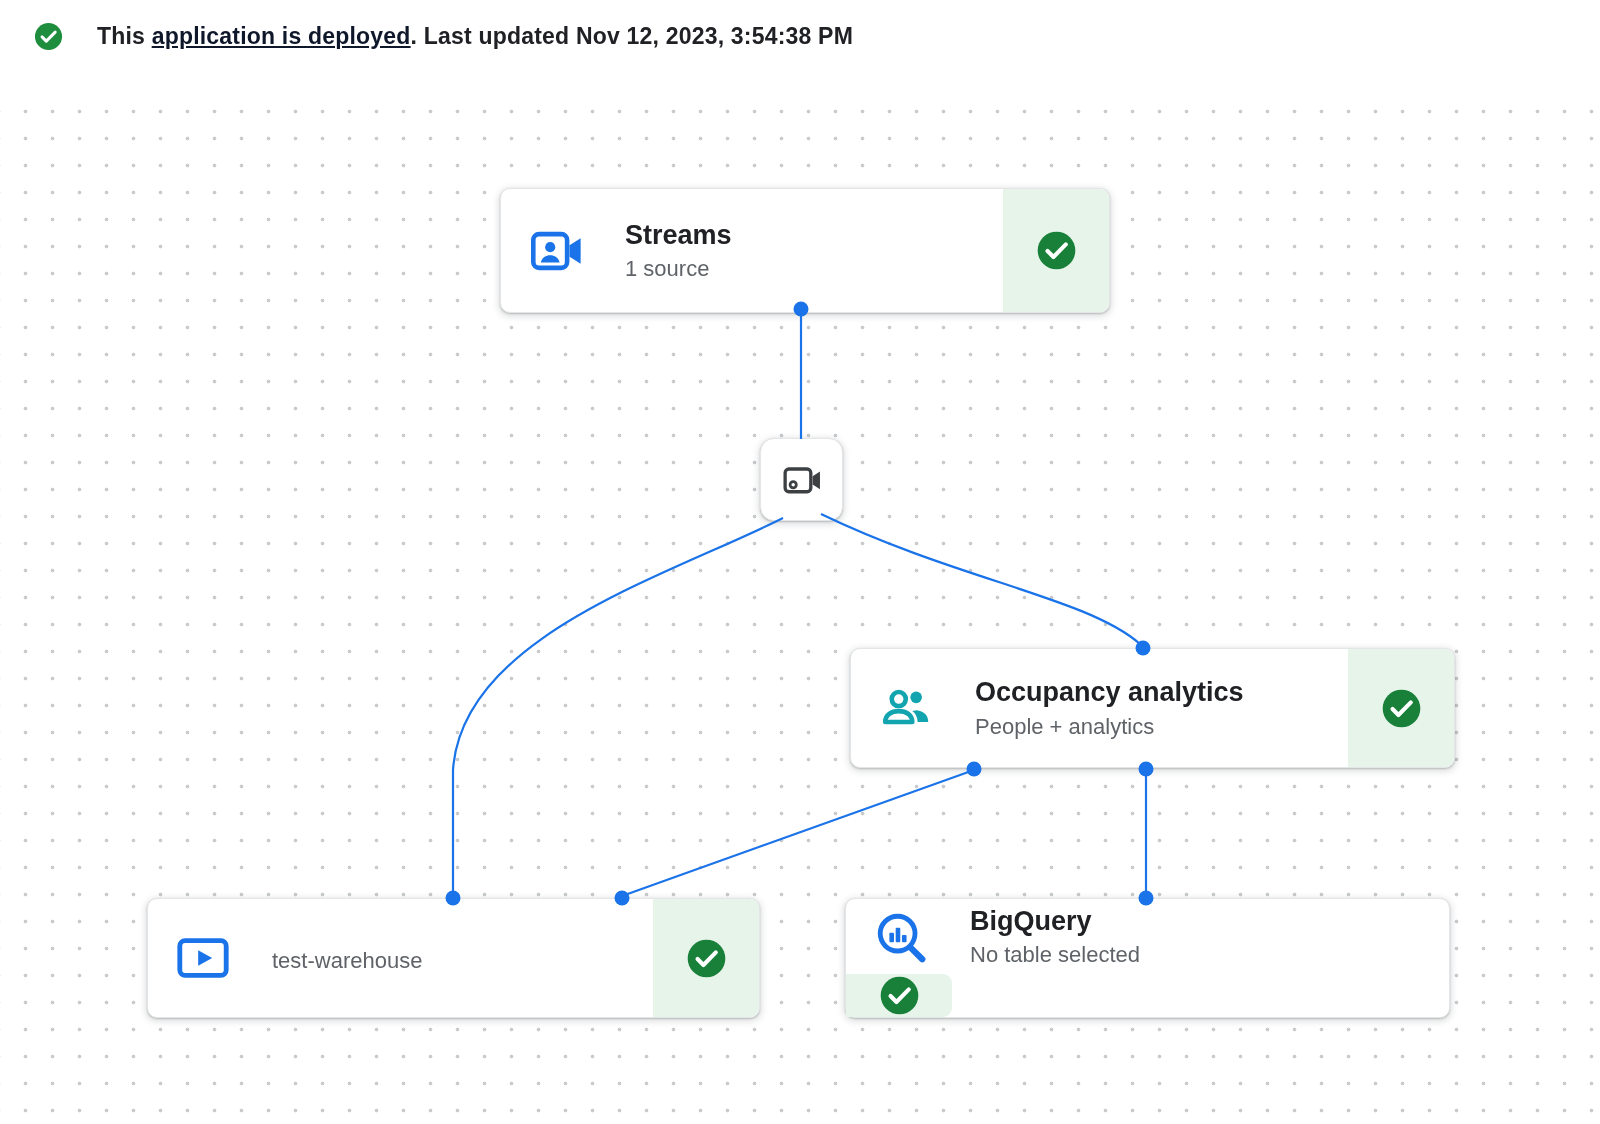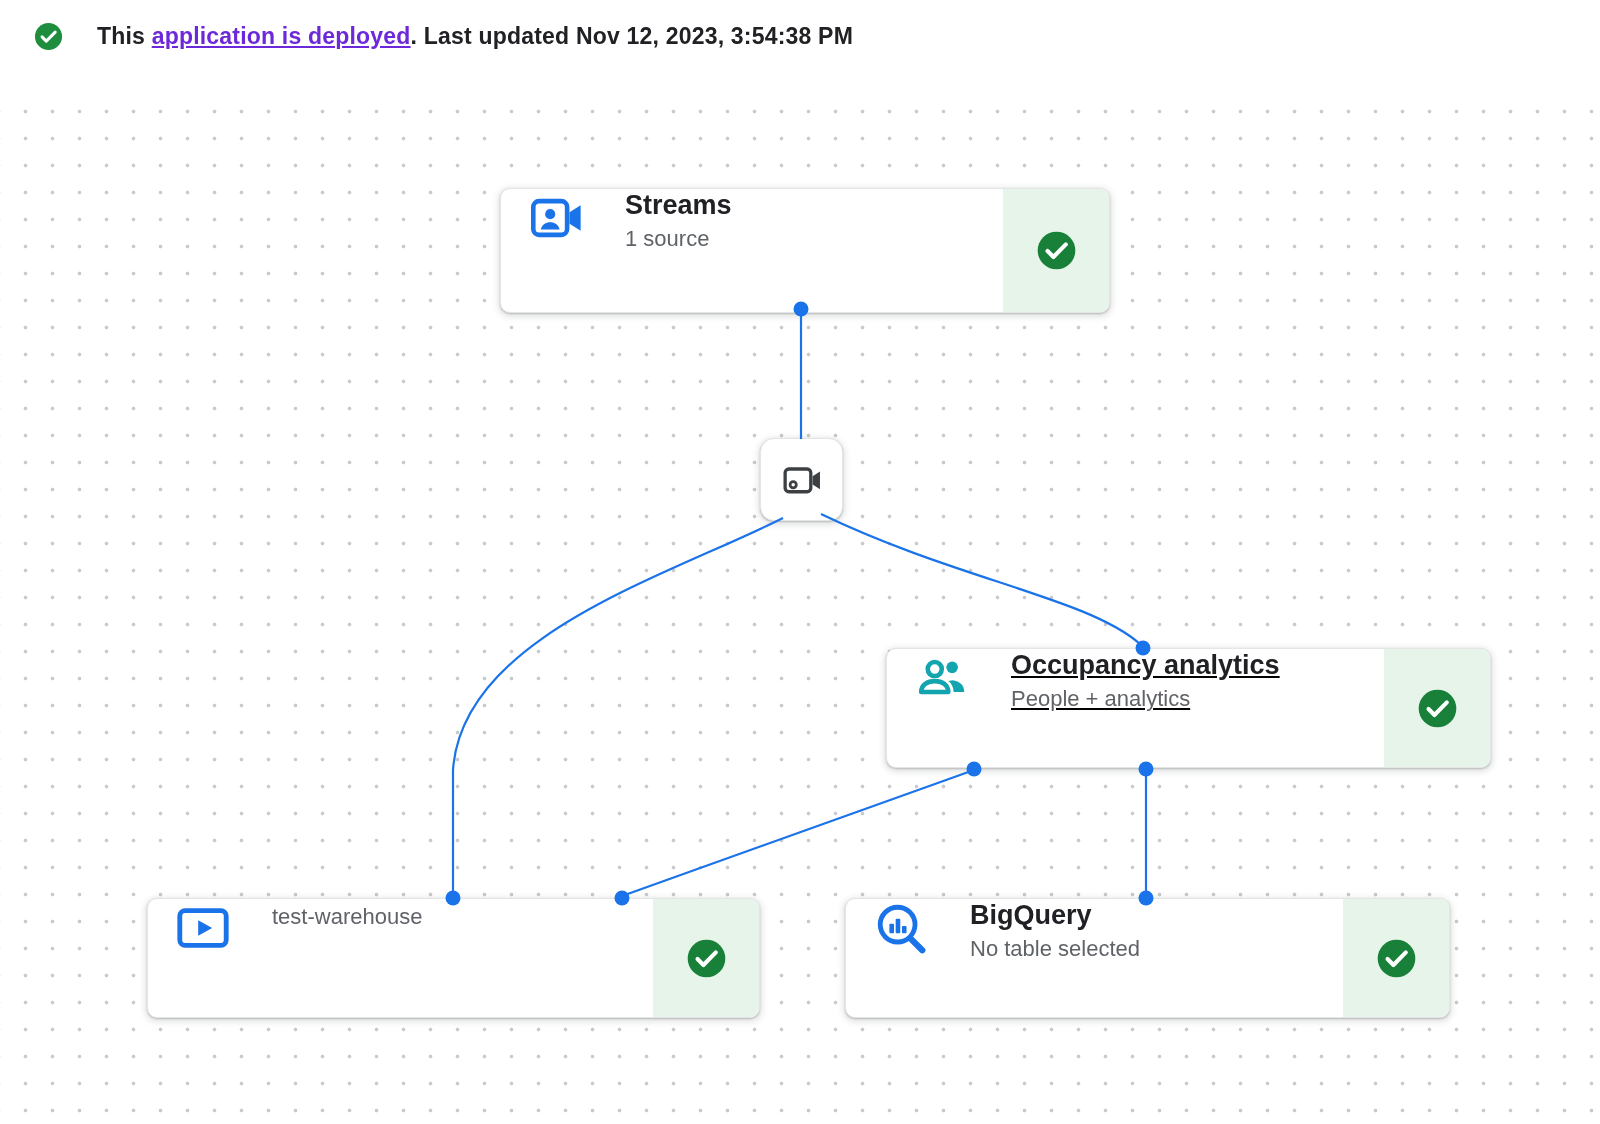--- a/index.html
+++ b/index.html
@@ -5,45 +5,45 @@
   * { margin:0; padding:0; box-sizing:border-box; }
   html,body { width:1600px; height:1124px; background:#ffffff; overflow:hidden;
               font-family:"Liberation Sans", sans-serif; }
   .app { width:1600px; height:1124px; display:flex; flex-direction:column; }
 
   
   .status-bar { height:88px; display:flex; align-items:center; gap:33px;
                 padding:0 0 16px 33px; background:#ffffff; }
   .status-check { width:31px; height:31px; flex:0 0 auto; display:flex; }
   .status-text { font-size:23px; font-weight:600; color:#202124; letter-spacing:.2px; }
-  .status-text .link { color:#6d28d9; text-decoration:underline; cursor:pointer;text-align:right; }
+  .status-text .link { color:#0f172a; text-decoration:underline; cursor:pointer;text-align:right; }
 
   
   .canvas { position:relative; flex:1;
             background-image:radial-gradient(circle, #c9cbce 1.8px, transparent 2.1px);
             background-size:27px 27px; background-position:12px 10px; }
 
   
   .node { position:absolute; background:#ffffff; border:1px solid #e4e5e7; border-radius:10px;
           box-shadow:0 1px 2px rgba(60,64,67,.28), 0 2px 6px 2px rgba(60,64,67,.14);
           display:flex; cursor:pointer; }
-  .node-body { flex:1; display:flex; gap:40px; padding:0 26px; }
+  .node-body { flex:1; display:flex; align-items:center; gap:40px; padding:0 26px; }
   .node-icon { width:58px; height:58px; flex:0 0 auto; display:flex;
                align-items:center; justify-content:center; }
   .node-icon svg { width:100%; height:100%; }
   .node-title { font-size:27px; font-weight:700; color:#202124; line-height:1.2; }
   .node-sub { font-size:22px; color:#5f6368; margin-top:5px; }
   .node-status { width:106px; background:#e6f4ea; border-radius:0 9px 9px 0;
                  display:flex; align-items:center; justify-content:center; }
   .node-check { width:43px; height:43px; display:flex; }
 
   .node-streams   { left:500px; top:100px; width:610px; height:125px; }
-  .node-occupancy { left:886px; top:560px; width:605px; height:120px;text-decoration:underline; }
+  .node-occupancy { left:850px; top:560px; width:605px; height:120px; }
   .node-warehouse { left:147px; top:810px; width:613px; height:120px; }
-  .node-bigquery  { left:845px; top:810px; width:605px; height:120px; }
+  .node-bigquery  { left:845px; top:810px; width:605px; height:120px;flex-direction:column; }
 
   .node-input { left:760px; top:350px; width:83px; height:83px; border-radius:14px;
                 align-items:center; justify-content:center; }
   .node-input .node-icon { width:44px; height:44px; }
 
   
   .edges { position:absolute; left:0; top:0; width:100%; height:100%;
            pointer-events:none; z-index:3; }
   .edges path { stroke:#1a73e8; stroke-width:2.2; fill:none; }
   .edges circle { fill:#1a73e8; pointer-events:auto; cursor:crosshair; }

